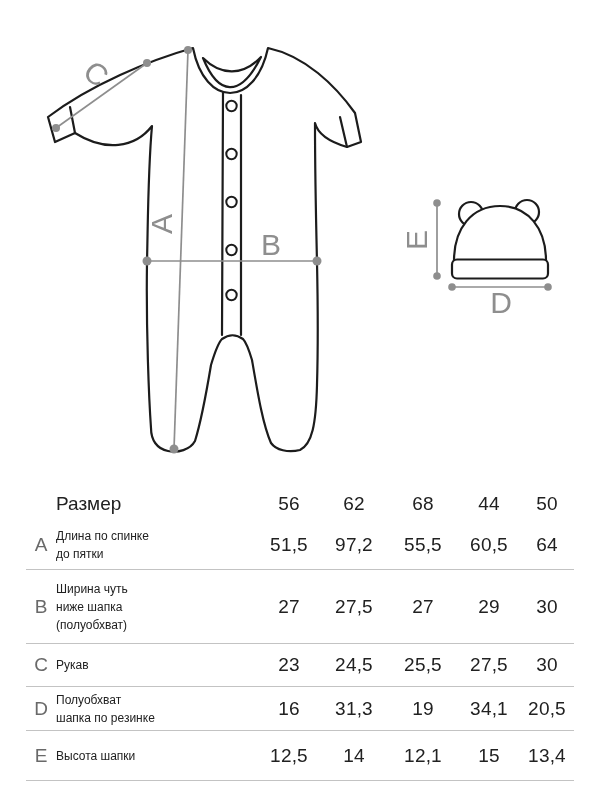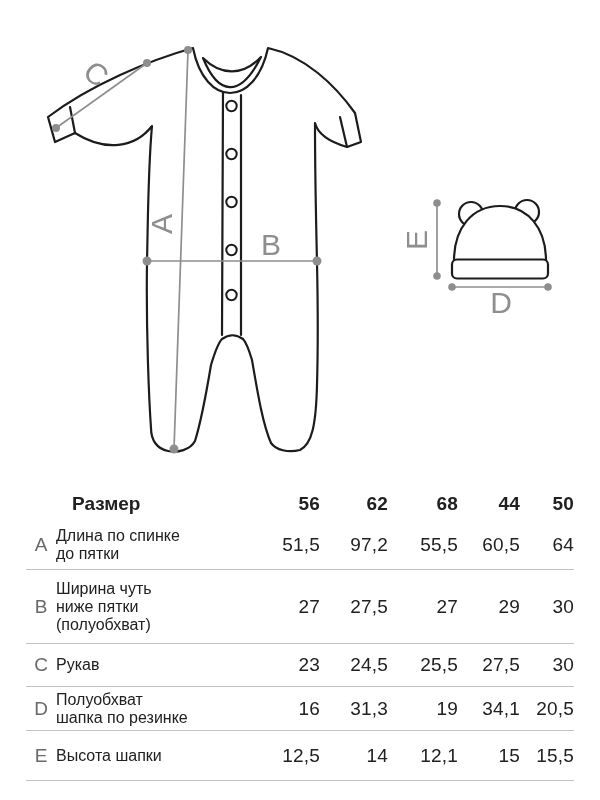--- a/index.html
+++ b/index.html
@@ -26,27 +26,27 @@
   .trow.r-a{height:49px;}
   .trow.r-b{height:73px;}
   .trow.r-c{height:42px;}
   .trow.r-d{height:43px;}
   .trow.r-e{height:49px;}
   .cell{white-space:pre-line;}
   .cell.letter{
     color:#696969;font-size:19px;text-align:center;
   }
   .cell.rowlabel{
-    color:#212121;font-size:16px;line-height:18px;padding-right:4px;
+    color:#212121;font-size:12px;line-height:18px;padding-right:4px;
   }
   .cell.sizehead{
-    color:#212121;font-size:19px;font-weight:700;margin-left:16px;
+    color:#212121;font-size:19px;font-weight:400;
   }
   .cell.val{
-    color:#212121;font-size:19px;text-align:right;letter-spacing:0.2px;
+    color:#212121;font-size:19px;text-align:center;letter-spacing:0.2px;
   }
 </style>
 </head>
 <body>
 
 <div class="sheet">
 
   <svg class="diagram-svg" viewBox="0 0 600 487">
 
     <g stroke="#1c1c1c" stroke-width="2.2" fill="#ffffff" stroke-linejoin="round" stroke-linecap="round">
@@ -155,21 +155,21 @@
       <div class="cell val">51,5</div>
       <div class="cell val">97,2</div>
       <div class="cell val">55,5</div>
       <div class="cell val">60,5</div>
       <div class="cell val">64</div>
     </div>
 
     <div class="trow data r-b">
       <div class="cell letter">B</div>
       <div class="cell rowlabel">Ширина чуть
-ниже пятки
+ниже шапка
 (полуобхват)</div>
       <div class="cell val">27</div>
       <div class="cell val">27,5</div>
       <div class="cell val">27</div>
       <div class="cell val">29</div>
       <div class="cell val">30</div>
     </div>
 
     <div class="trow data r-c">
       <div class="cell letter">C</div>
@@ -192,17 +192,17 @@
       <div class="cell val">20,5</div>
     </div>
 
     <div class="trow data r-e">
       <div class="cell letter">E</div>
       <div class="cell rowlabel">Высота шапки</div>
       <div class="cell val">12,5</div>
       <div class="cell val">14</div>
       <div class="cell val">12,1</div>
       <div class="cell val">15</div>
-      <div class="cell val">15,5</div>
+      <div class="cell val">13,4</div>
     </div>
 
   </div>
 </div>
 
 </body></html>

